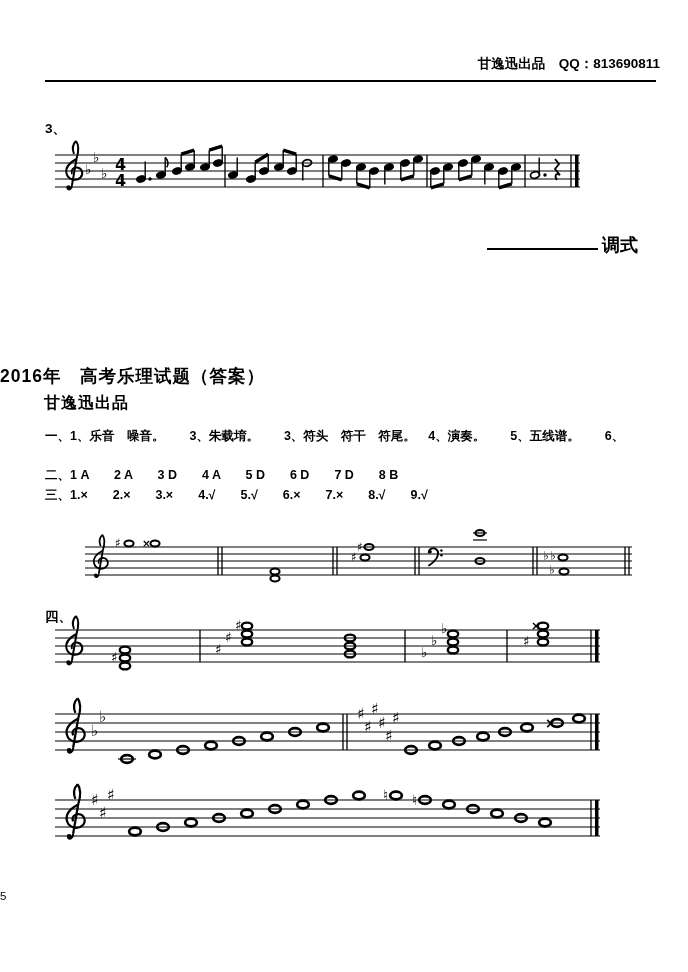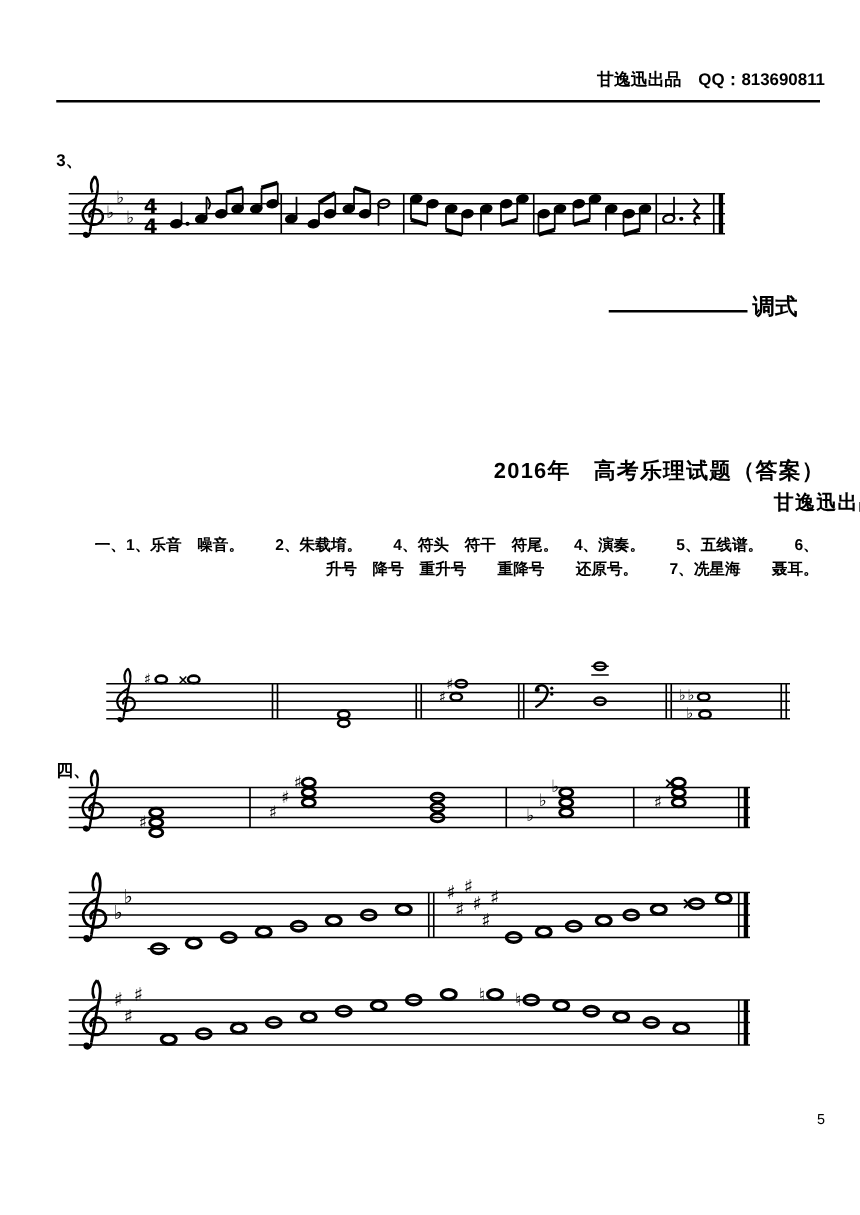--- a/index.html
+++ b/index.html
@@ -6,22 +6,22 @@
   .page{
     position:relative;
     width:688px;height:972px;
     margin:0 auto;
     background:#ffffff;
     font-family:"Liberation Sans","DejaVu Sans",sans-serif;
     color:#000;
     overflow:hidden;
   }
   .t{position:absolute;white-space:pre;line-height:1.25;}
-  .b{font-weight:bold;text-align:right;}
-  .center{left:12px;width:648px;text-align:right;}
+  .b{font-weight:bold;}
+  .center{left:0;width:648px;text-align:left;}
   #header-text{top:56px;right:28px;font-size:13.5px;}
   #header-rule{position:absolute;left:45px;top:80px;width:611px;height:2px;background:#000;}
   #q3-label{left:45px;top:121px;font-size:13.5px;}
   #blank-line{position:absolute;left:487px;top:234px;width:111px;height:14px;border-bottom:2px solid #000;}
   #mode-label{left:602px;top:234px;font-size:18px;}
   #doc-title{top:366px;font-size:17.5px;letter-spacing:1px;}
   #doc-subtitle{top:393px;font-size:16px;letter-spacing:1px;margin-left:44px;}
   .ans{left:45px;width:610px;font-size:12.5px;}
   #ans1{top:429px;}
   #ans2{top:448px;}
@@ -311,19 +311,20 @@
   <div class="t b" id="header-text">甘逸迅出品　QQ：813690811</div>
   <div id="header-rule"></div>
 
   <div class="t b" id="q3-label">3、</div>
   <div id="blank-line"></div>
   <div class="t b" id="mode-label">调式</div>
 
   <div class="t b center" id="doc-title">2016年　高考乐理试题（答案）</div>
   <div class="t b center" id="doc-subtitle">甘逸迅出品</div>
 
-  <div class="t b ans" id="ans1">一、1、乐音　噪音。　　2、朱载堉。　　4、符头　符干　符尾。　4、演奏。　　5、五线谱。　　6、</div>
-  <div class="t b ans" id="ans2">升号　降号　重升号　　重降号　　还原号。　　7、冼星海　　聂耳。</div>
+  <div class="t b ans" id="ans1">一、1、乐音　噪音。　　3、朱载堉。　　3、符头　符干　符尾。　4、演奏。　　5、五线谱。　　6、</div>
+  <div class="t b ans" id="ans3">二、1 A　　2 A　　3 D　　4 A　　5 D　　6 D　　7 D　　8 B</div>
+  <div class="t b ans" id="ans4">三、1.×　　2.×　　3.×　　4.√　　5.√　　6.×　　7.×　　8.√　　9.√</div>
 
   <div class="t b" id="q4-label">四、</div>
 
   <div class="t center" id="page-number">5</div>
 </div>
 
 </body></html>

